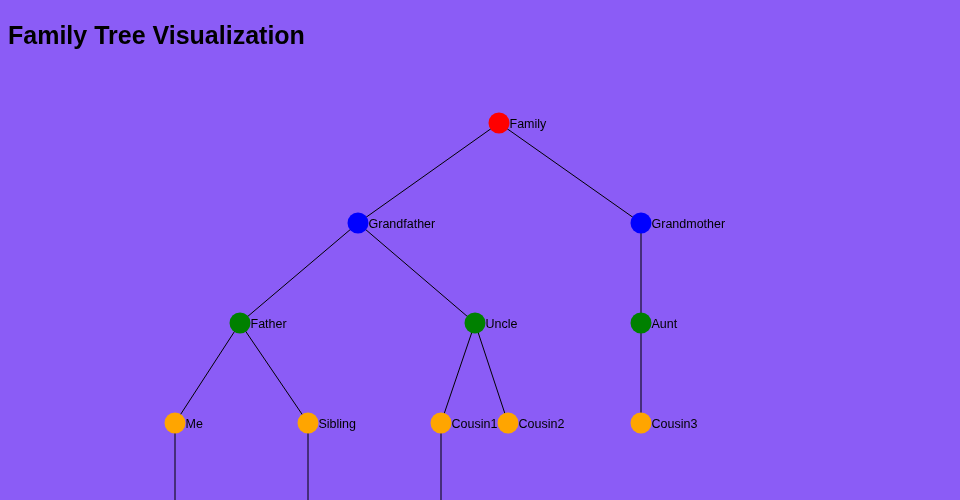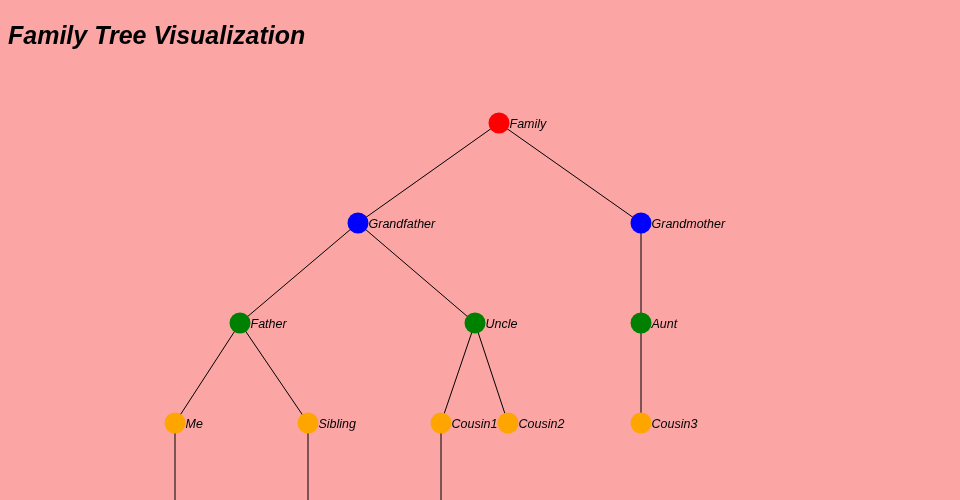--- a/index.html
+++ b/index.html
@@ -5,23 +5,22 @@
   html, body {
     margin: 0;
     padding: 0;
     background: #ffffff;
   }
   .page {
     position: relative;
     width: 960px;
     height: 500px;
     overflow: hidden;
-    background: #fca5a5;
+    background: #8b5cf6;
     font-family: "Liberation Sans", sans-serif;
-    font-style: italic;
   }
   .page-title {
     position: absolute;
     left: 8px;
     top: 21px;
     margin: 0;
     font-size: 25px;
     line-height: 1.15;
     font-weight: bold;
     color: #000000;

